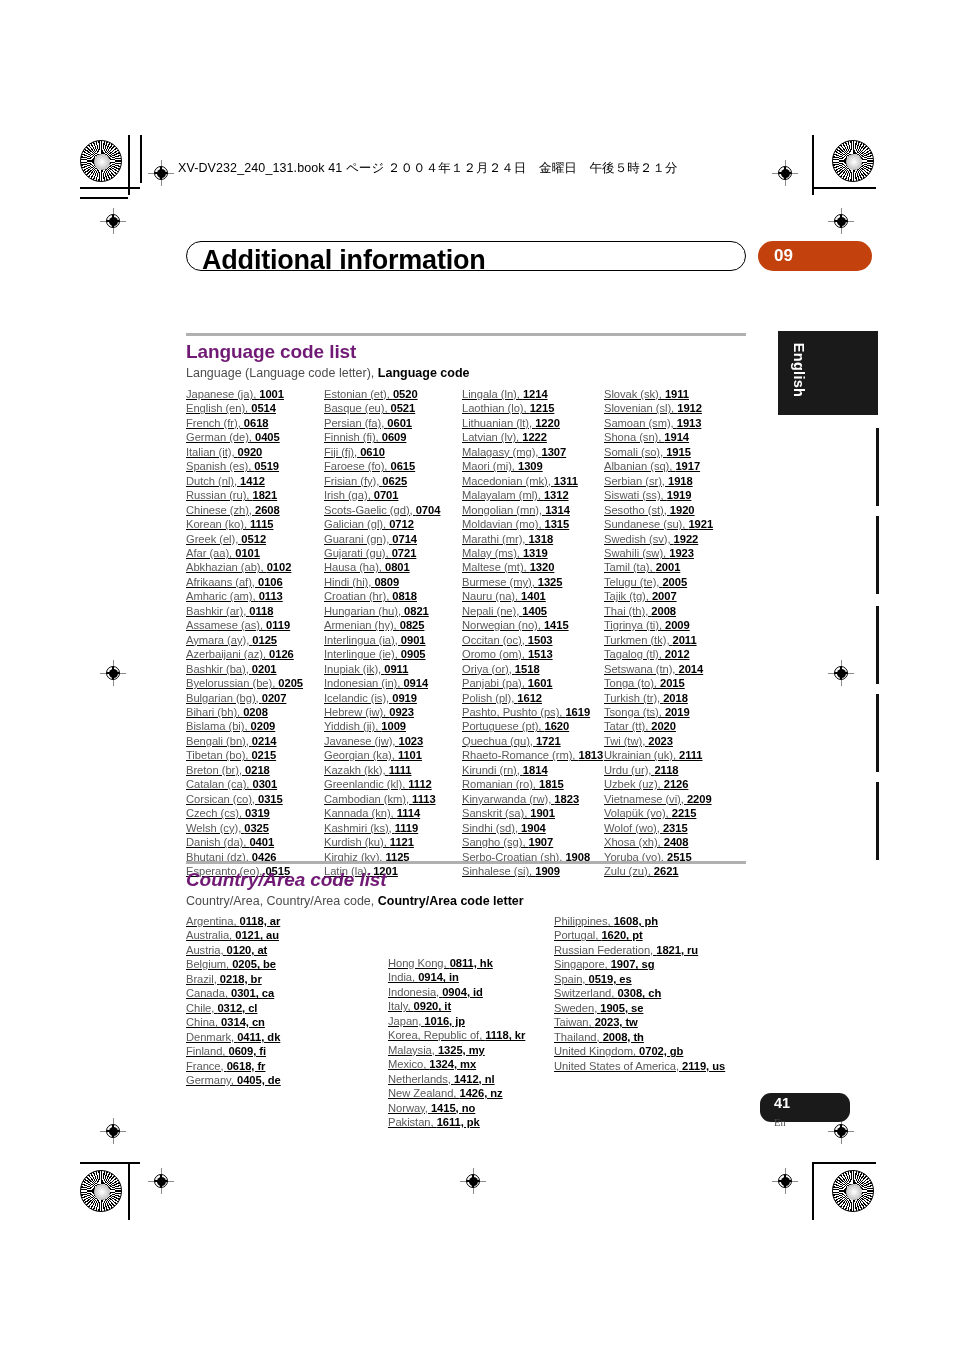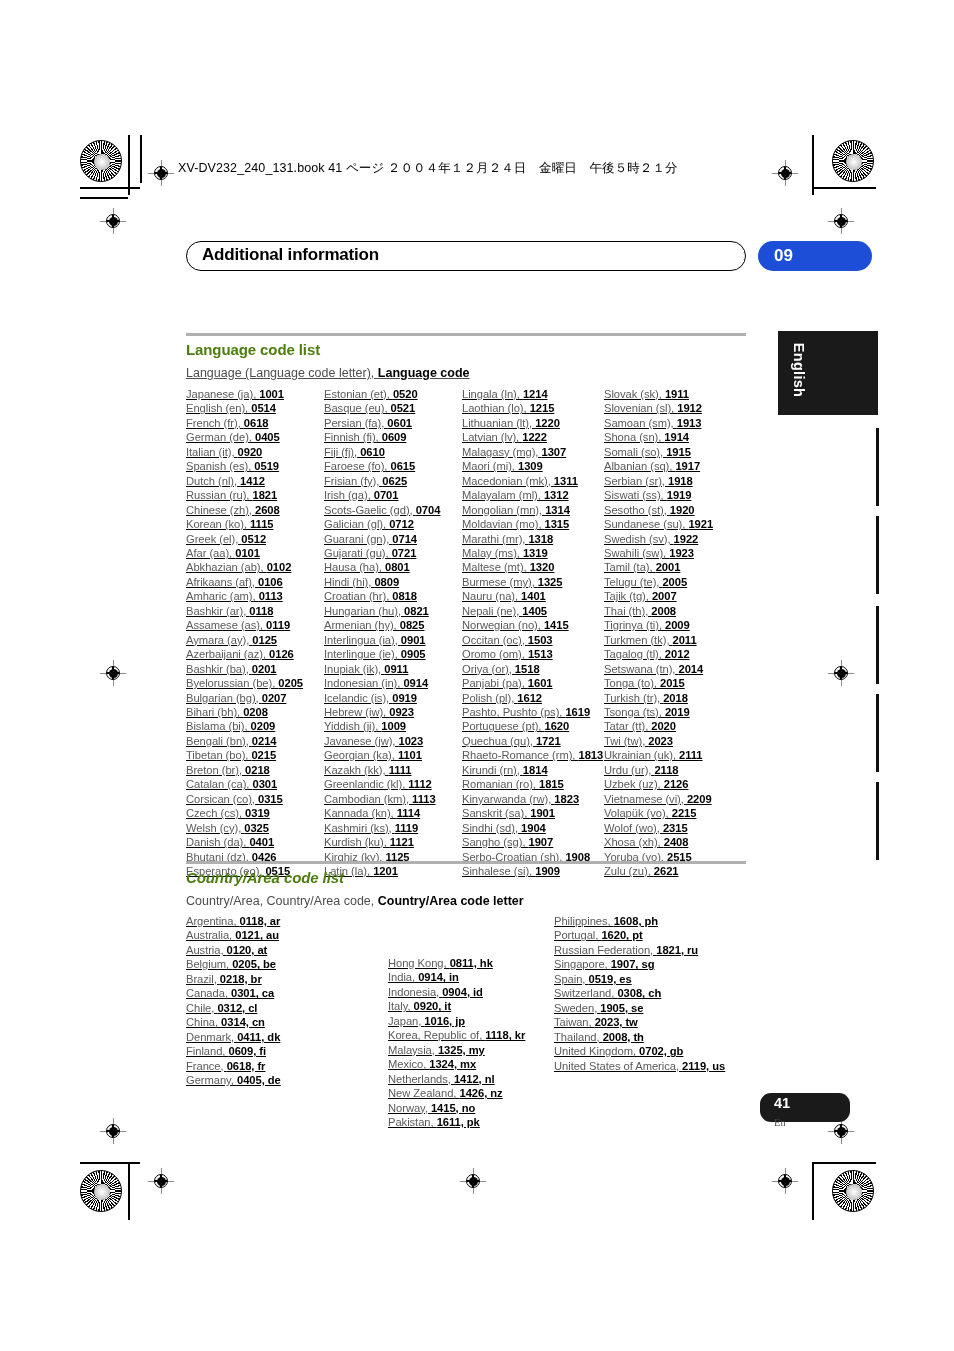--- a/index.html
+++ b/index.html
@@ -56,26 +56,26 @@
   }
 
   
   .chapter-bar {
     position:absolute; left:186px; top:241px; width:560px; height:30px;
     border:1.6px solid #000; border-radius:15px;
     background:#fff;
   }
   .chapter-title {
     position:absolute; left:202px; top:245px;
-    font-size: 17px; font-weight: bold; color:#000;
+    font-size: 27px; font-weight: bold; color:#000;
     letter-spacing:-0.2px;
   }
   .chapter-num {
     position:absolute; left:758px; top:241px; width:114px; height:30px;
-    background:#1d4ed8; border-radius:15px;
+    background:#c2410c; border-radius:15px;
   }
   .chapter-num span {
     position:absolute; left:16px; top:5px;
     color:#fff; font-size:17px; font-weight:bold;
   }
 
   
   .lang-tab {
     position:absolute; left:778px; top:331px; width:100px; height:84px;
     background:#1a1a1a;
@@ -90,21 +90,21 @@
 
   
   .thumbbar { position:absolute; left:876px; width:3px; background:#111; }
 
   
   .sec-rule {
     position:absolute; height:3px; background:#b0b0b0;
   }
   .sec-title {
     position:absolute;
-    font-size: 15px; font-weight:bold; color:#4d7c0f;
+    font-size: 19px; font-weight:bold; color:#701a75;
     letter-spacing:-0.1px;
   }
   .sec-sub {
     position:absolute;
     font-size: 12.5px; color:#4d4d4d;
   }
   .sec-sub b { color:#000; font-weight:bold; }
 
   
   .codecol { position:absolute;text-decoration:underline; }
@@ -237,21 +237,21 @@
 </div>
 
 <div class="thumbbar" style="top:428px; height:78px;"></div>
 <div class="thumbbar" style="top:516px; height:78px;"></div>
 <div class="thumbbar" style="top:606px; height:78px;"></div>
 <div class="thumbbar" style="top:694px; height:78px;"></div>
 <div class="thumbbar" style="top:782px; height:78px;"></div>
 
 <div class="sec-rule" style="left:186px; top:333px; width:560px;"></div>
 <div class="sec-title" style="left:186px; top:341px;">Language code list</div>
-<div class="sec-sub" style="left:186px; top:366px;text-decoration:underline;">
+<div class="sec-sub" style="left:186px; top:366px;">
   <span>Language (Language code letter), </span><b>Language code</b>
 </div>
 
 <div class="codecol" id="lang-col-0" style="left:186px; top:387px;">
     <div class="row"><span>Japanese (ja), </span><b>1001</b></div>
     <div class="row"><span>English (en), </span><b>0514</b></div>
     <div class="row"><span>French (fr), </span><b>0618</b></div>
     <div class="row"><span>German (de), </span><b>0405</b></div>
     <div class="row"><span>Italian (it), </span><b>0920</b></div>
     <div class="row"><span>Spanish (es), </span><b>0519</b></div>

